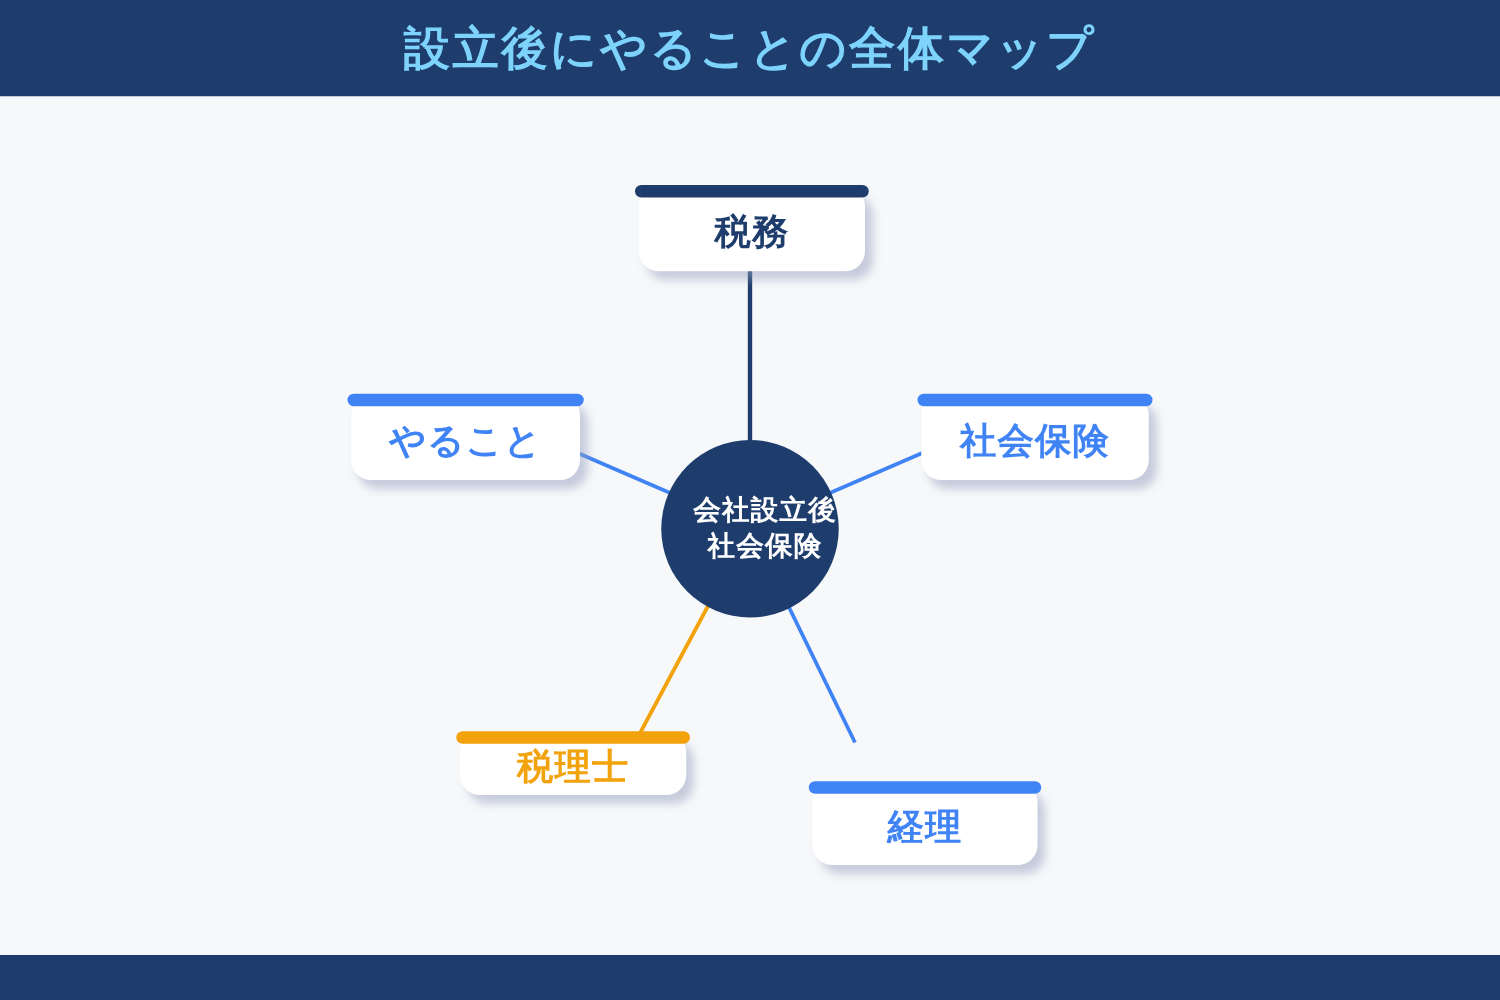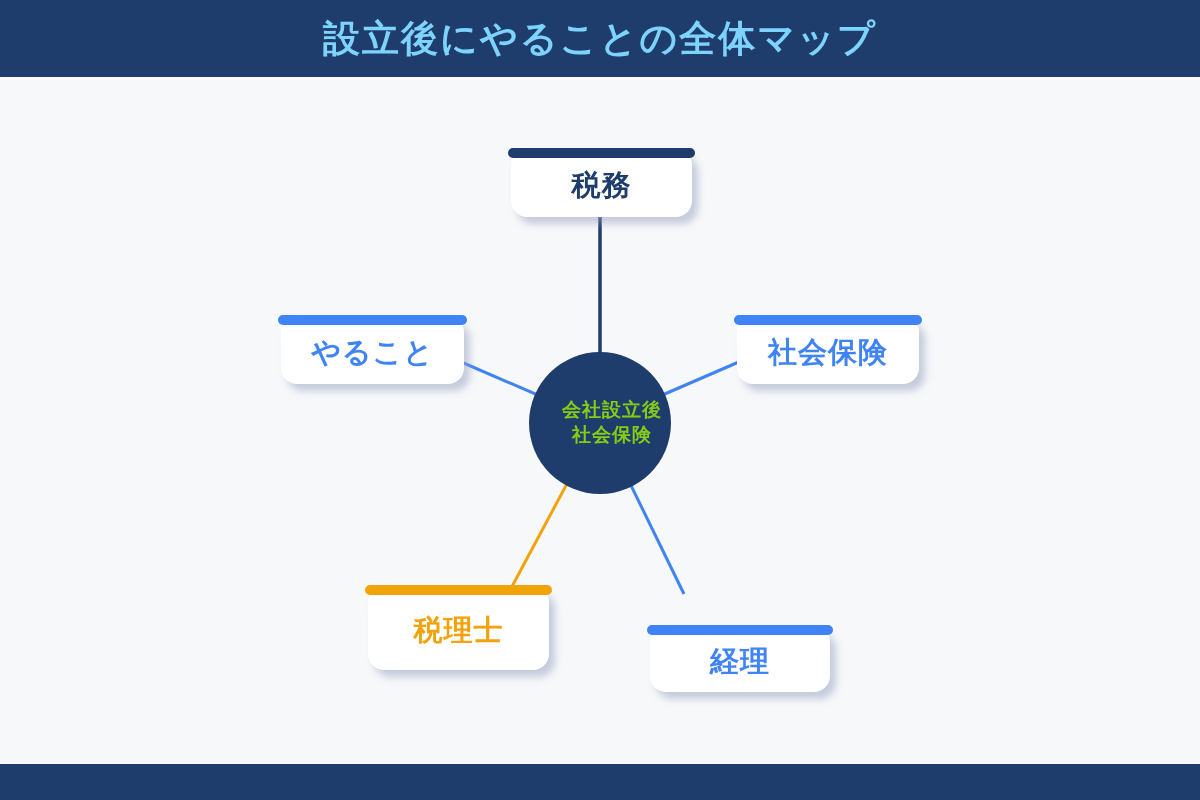--- a/index.html
+++ b/index.html
@@ -53,22 +53,22 @@
     width: 142px;
     height: 142px;
     border-radius: 50%;
     display: flex;
     flex-direction: column;
     align-items: center;
     justify-content: center;
     z-index: 2;
   }
   .center-node .line {
-    color: #84cc16;
-    font-size: 19px;
+    color: #ffffff;
+    font-size: 22px;
     font-weight: bold;
     letter-spacing: 1px;
     line-height: 1.3;
     text-align: center;
     margin-left: 24px;
   }
 
   .node {
     position: absolute;
     background: #ffffff;
@@ -92,21 +92,21 @@
     color: var(--accent);
     font-size: 29px;
     font-weight: bold;
     letter-spacing: 1px;
     padding-top: 5px;
   }
 
   .node-tax            { left: 511px; top: 149px; width: 181px; height: 68px; }
   .node-funds          { left: 281px; top: 316px; width: 183px; height: 68px; }
   .node-social         { left: 737px; top: 316px; width: 182px; height: 68px; }
-  .node-tax-accountant { left: 368px; top: 586px; width: 181px; height: 84px; }
+  .node-tax-accountant { left: 368px; top: 586px; width: 181px; height: 50px; }
   .node-accounting     { left: 650px; top: 586px; width: 180px; height: 66px; margin-top: 40px; }
 </style>
 </head>
 <body>
 
 <div class="stage" style="background: rgb(247, 248, 250);">
 
   <div class="header-bar" style="background: rgb(30, 61, 109);">
     <div class="page-title">設立後にやることの全体マップ</div>
   </div>

